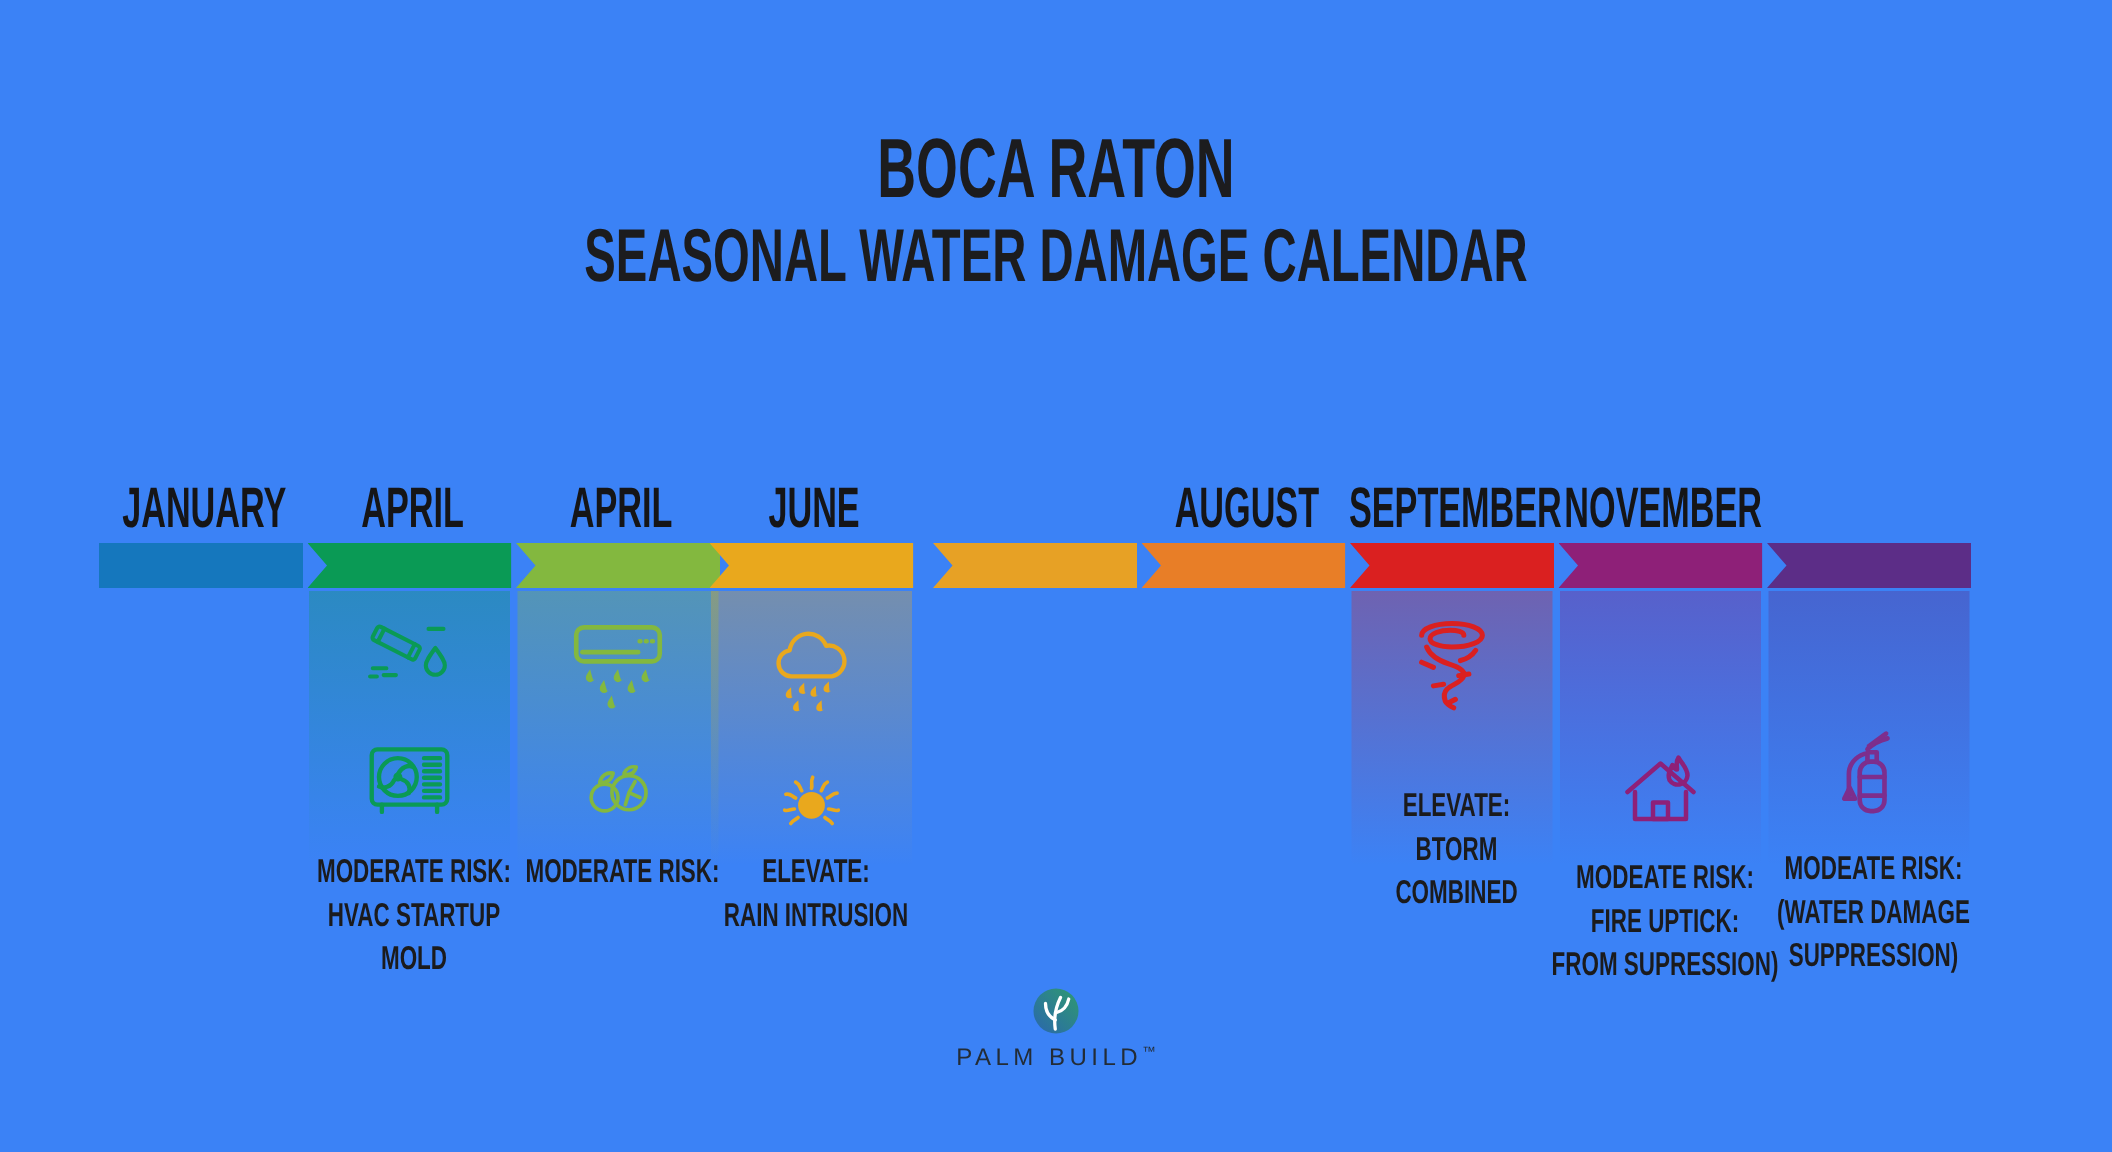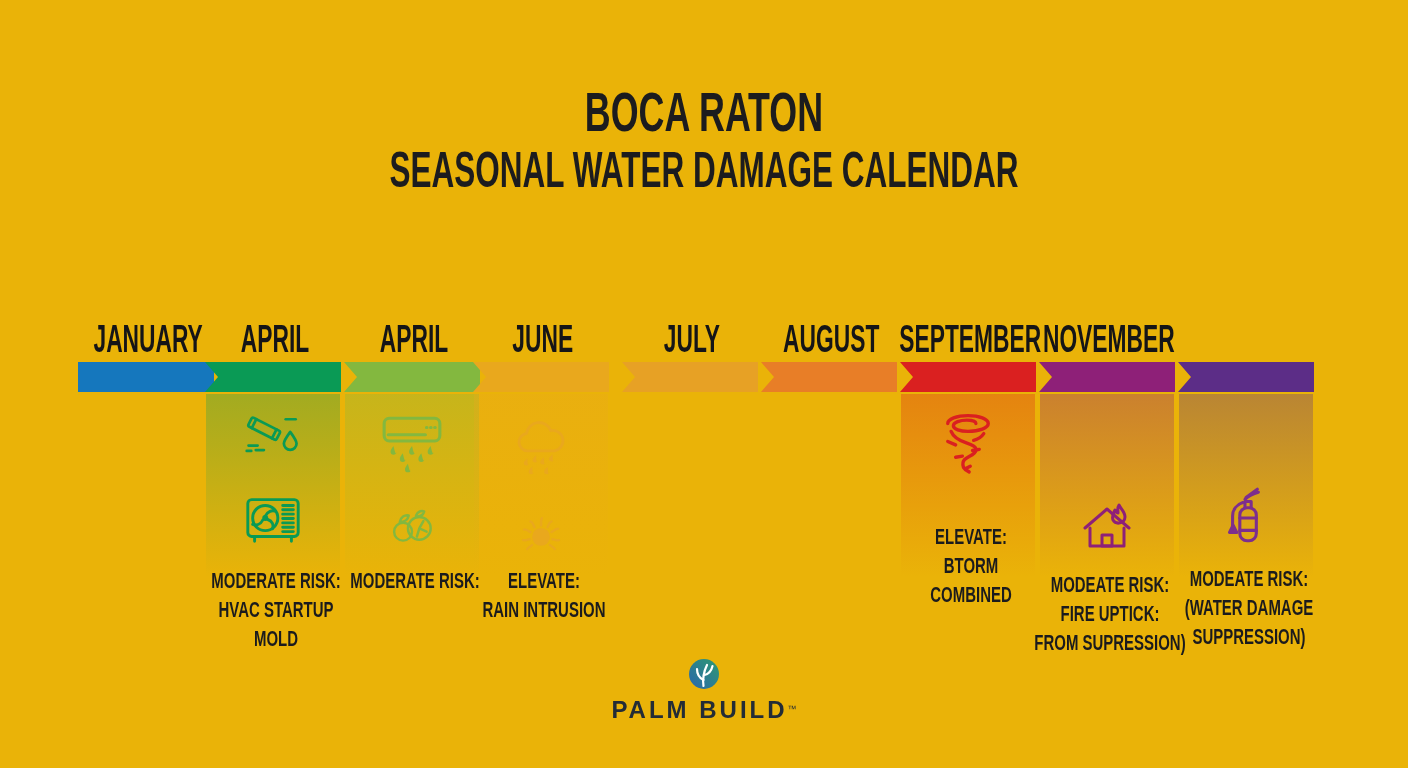--- a/index.html
+++ b/index.html
@@ -1,16 +1,16 @@
 <!DOCTYPE html>
 <html><head>
 <meta charset="utf-8">
 <style>
   html,body{margin:0;padding:0;background:#fbfbfc;}
-  .stage{position:relative;width:1408px;height:768px;background:#eab308;overflow:hidden;
+  .stage{position:relative;width:1408px;height:768px;background:#3b82f6;overflow:hidden;
          font-family:"Liberation Sans",sans-serif;color:#1c1c1e;}
   
   .title-line{position:absolute;left:0;width:1408px;text-align:center;font-weight:700;
               white-space:pre;color:#1c1c1e;}
   .title-1{top:84px;font-size:56px;line-height:56px;transform:scaleX(.64);}
   .title-2{top:144px;font-size:50px;line-height:52px;transform:scaleX(.63);}
   
   .col{position:absolute;top:310px;width:139px;height:350px;}
   .month{position:absolute;top:2px;left:-30px;width:200px;height:46px;display:flex;
          align-items:flex-end;justify-content:center;}
@@ -19,32 +19,32 @@
   .band{position:absolute;top:52px;left:0;right:3px;height:30px;background:var(--band);}
   .col.notched .band{clip-path:polygon(0 0,100% 0,100% 100%,0 100%,13px 50%);}
   .fade{position:absolute;top:84px;left:1px;right:4px;height:218px;
         background:linear-gradient(180deg,var(--tint) 0%,rgba(255,255,255,0) 84%);}
   .icon{position:absolute;left:50%;transform:translateX(-50%);color:var(--icon,var(--band));}
   .risk{position:absolute;left:-60px;width:260px;text-align:center;white-space:pre;
         font-size:22px;line-height:29px;font-weight:700;color:#1b1b1d;transform:scaleX(.68);}
   
   .footer{position:absolute;left:0;top:658px;width:1408px;text-align:center;}
   .footer svg{display:block;margin:0 auto 6px auto;}
-  .brand{font-size:24px;letter-spacing:3px;color:#232c36;font-weight:700;}
+  .brand{font-size:16px;letter-spacing:3px;color:#232c36;font-weight:400;}
   .tm{font-size:9px;vertical-align:super;color:#232c36;}
 </style>
 </head>
 <body>
 
 <div class="stage">
 
   <div class="title-line title-1">BOCA RATON</div>
   <div class="title-line title-2">SEASONAL WATER DAMAGE CALENDAR</div>
 
-  <div class="col" style="left: 66px; margin-left: 12px; --band: #1577bd; --tint: #1577bd63;">
+  <div class="col" style="left: 66px; --band: #1577bd; --tint: #1577bd63;">
     <div class="month">
         <span>JANUARY</span>
       </div>
     <div class="band"></div>
   </div>
 
   <div class="col notched" style="left: 205px; --band: #0a9a55; --tint: #0a9a5552;">
     <div class="month">
         <span>APRIL</span>
       </div>
@@ -145,23 +145,20 @@
             <path d="M18 41c-3 0-5 2-8 1"></path>
             <path d="M21 48c-2 2-4 2-6 5"></path>
         </g>
       </svg>
       <div class="risk" style="top:172px">ELEVATE:
 RAIN INTRUSION</div>
     </div>
   </div>
 
   <div class="col notched" style="left: 622px; --band: #e7a125; --tint: #e7a12554;">
-    <div class="month">
-        <span>JULY</span>
-      </div>
     <div class="band"></div>
   </div>
 
   <div class="col notched" style="left: 761px; --band: #e87e27; --tint: #e87e2750;">
     <div class="month">
         <span>AUGUST</span>
       </div>
     <div class="band"></div>
   </div>
 

